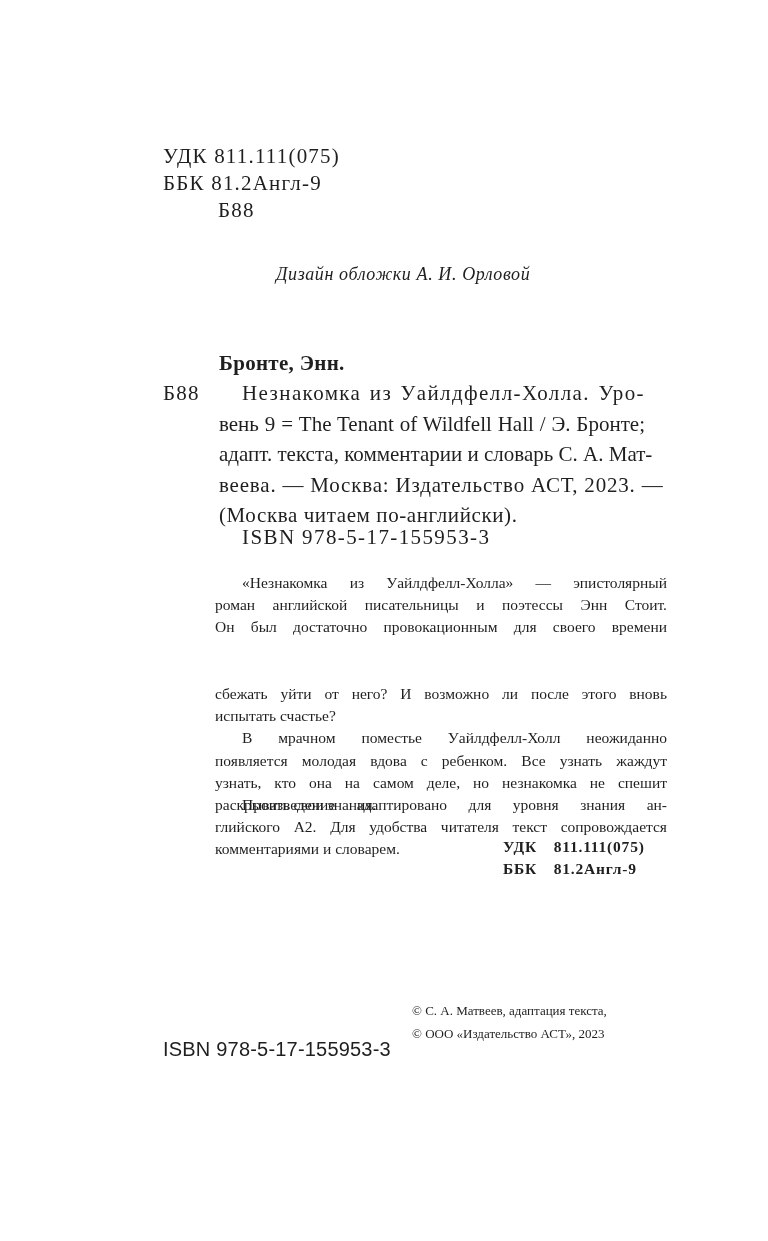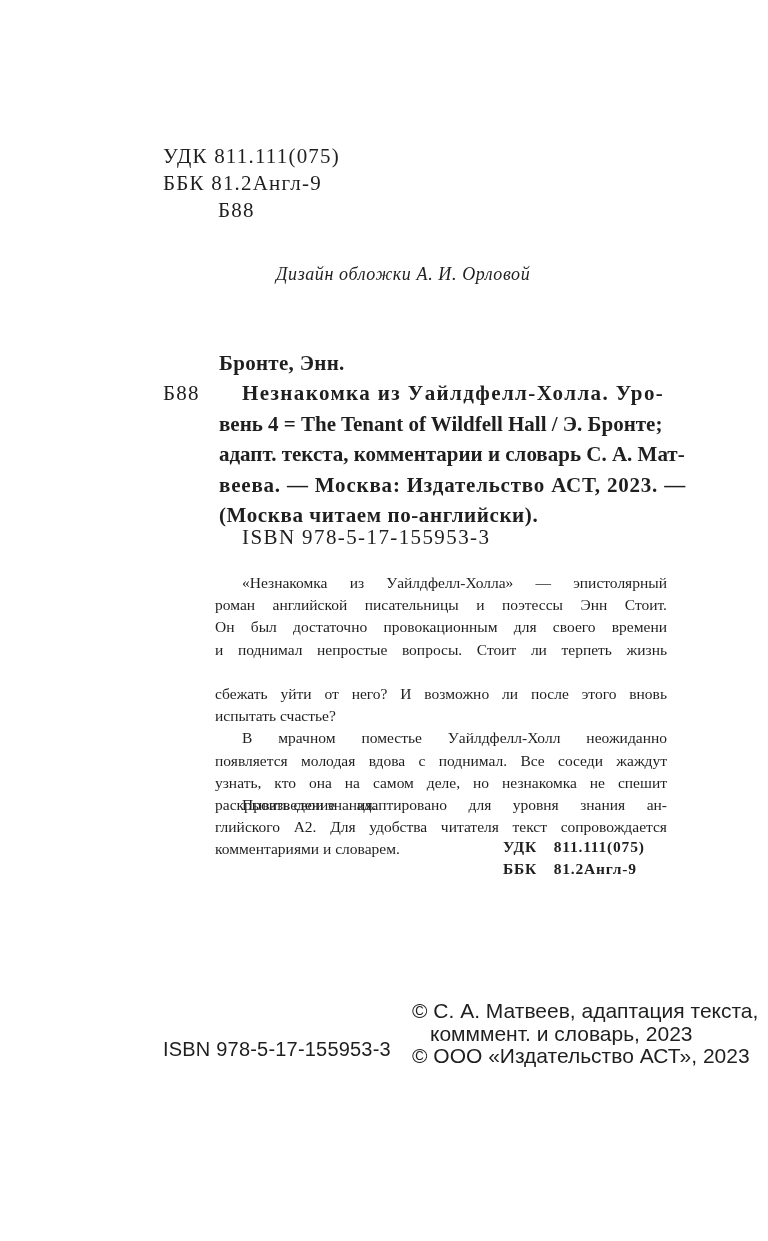--- a/index.html
+++ b/index.html
@@ -41,21 +41,20 @@
       font-weight: bold;
       letter-spacing: 0.3px;
     }
     .bib-line {
       position: absolute;
       left: 0;
       width: 426px;
       text-align: justify;
       text-align-last: justify;
       white-space: nowrap;
-      font-weight: bold;
     }
     .bib-line.last { text-align-last: left; }
 
     
     .annot {
       font-family: "Liberation Serif", "DejaVu Serif", serif;
       font-size: 15.5px;
       line-height: 22.2px;
     }
     .annot-line {
@@ -71,22 +70,22 @@
     .cls-bold {
       font-family: "Liberation Serif", "DejaVu Serif", serif;
       font-weight: bold;
       font-size: 15.5px;
       letter-spacing: 0.8px;
       line-height: 22px;
     }
     .cls-bold .lbl { display: inline-block; width: 46px; }
 
     .copy {
-      font-family: Liberation Sans, sans-serif;
-      font-size: 21px;
+      font-family: Liberation Serif, serif;
+      font-size: 13px;
       line-height: 22.5px;
     }
     .isbn-bottom {
       font-family: "Liberation Sans", "DejaVu Sans", sans-serif;
       font-size: 20px;
       letter-spacing: 0.2px;
     }
   </style>
 </head>
 <body>
@@ -105,37 +104,36 @@
   </div>
 </div>
 
 <div class="abs design" style="left:276px; top:264px;">Дизайн обложки А. И. Орловой</div>
 
 <div class="abs bib bib-author" style="left:219px; top:348px;">Бронте, Энн.</div>
 <div class="abs bib" style="left:163px; top:378px; letter-spacing:1.2px;">Б88</div>
 
 <div class="abs bib" style="left:219px; top:378px; width:426px; height:160px;">
   <div class="bib-line" style="top:0; left:23px; width:403px; letter-spacing:1.4px;">Незнакомка из Уайлдфелл-Холла. Уро-</div>
-  <div class="bib-line" style="top:30.5px;">вень 4 = The Tenant of Wildfell Hall / Э. Бронте;</div>
+  <div class="bib-line" style="top:30.5px;">вень 9 = The Tenant of Wildfell Hall / Э. Бронте;</div>
   <div class="bib-line" style="top:61px;">адапт. текста, комментарии и словарь С. А. Мат-</div>
   <div class="bib-line" style="top:91.5px; letter-spacing:0.8px;">веева. — Москва: Издательство АСТ, 2023. —</div>
   <div class="bib-line last" style="top:122px; letter-spacing:0.6px;">(Москва читаем по-английски).</div>
 </div>
 
 <div class="abs bib" style="left:242px; top:522px; letter-spacing:1.4px;">ISBN 978-5-17-155953-3</div>
 
 <div class="abs annot" style="left:215px; top:572px; width:452px; height:260px;">
   <div class="annot-line" style="top:0; left:27px; width:425px;">«Незнакомка из Уайлдфелл-Холла» — эпистолярный</div>
   <div class="annot-line" style="top:22.2px;">роман английской писательницы и поэтессы Энн Стоит.</div>
   <div class="annot-line" style="top:44.4px;">Он был достаточно провокационным для своего времени</div>
-  <div class="annot-line" style="top:66.6px;">и поднимал непростые вопросы. Стоит ли терпеть жизнь</div>
   <div class="annot-line" style="top:111px;">сбежать уйти от него? И возможно ли после этого вновь</div>
   <div class="annot-line last" style="top:133.2px;">испытать счастье?</div>
   <div class="annot-line" style="top:155.4px; left:27px; width:425px;">В мрачном поместье Уайлдфелл-Холл неожиданно</div>
-  <div class="annot-line" style="top:177.6px;">появляется молодая вдова с поднимал. Все соседи жаждут</div>
+  <div class="annot-line" style="top:177.6px;">появляется молодая вдова с ребенком. Все узнать жаждут</div>
   <div class="annot-line" style="top:199.8px;">узнать, кто она на самом деле, но незнакомка не спешит</div>
   <div class="annot-line last" style="top:222px;">раскрывать свои знания.</div>
 </div>
 <div class="abs annot" style="left:215px; top:816px; width:452px; height:70px;">
   <div class="annot-line" style="top:-22px; left:27px; width:425px;">Произведение адаптировано для уровня знания ан-</div>
   <div class="annot-line" style="top:0px;">глийского А2. Для удобства читателя текст сопровождается</div>
   <div class="annot-line last" style="top:22px;">комментариями и словарем.</div>
 </div>
 
 <div class="abs cls-bold" style="left:503px; top:836px;">
@@ -144,16 +142,15 @@
     <span>811.111(075)</span>
   </div>
   <div>
     <span class="lbl">ББК</span>
     <span>81.2Англ-9</span>
   </div>
 </div>
 
 <div class="abs copy" style="left:412px; top:1000px;">
   <div>© С. А. Матвеев, адаптация текста,</div>
-  <div style="padding-left:18px;">комммент. и словарь, 2023</div>
   <div>© ООО «Издательство АСТ», 2023</div>
 </div>
 <div class="abs isbn-bottom" style="left:163px; top:1038px;">ISBN 978-5-17-155953-3</div>
 
 </body></html>

